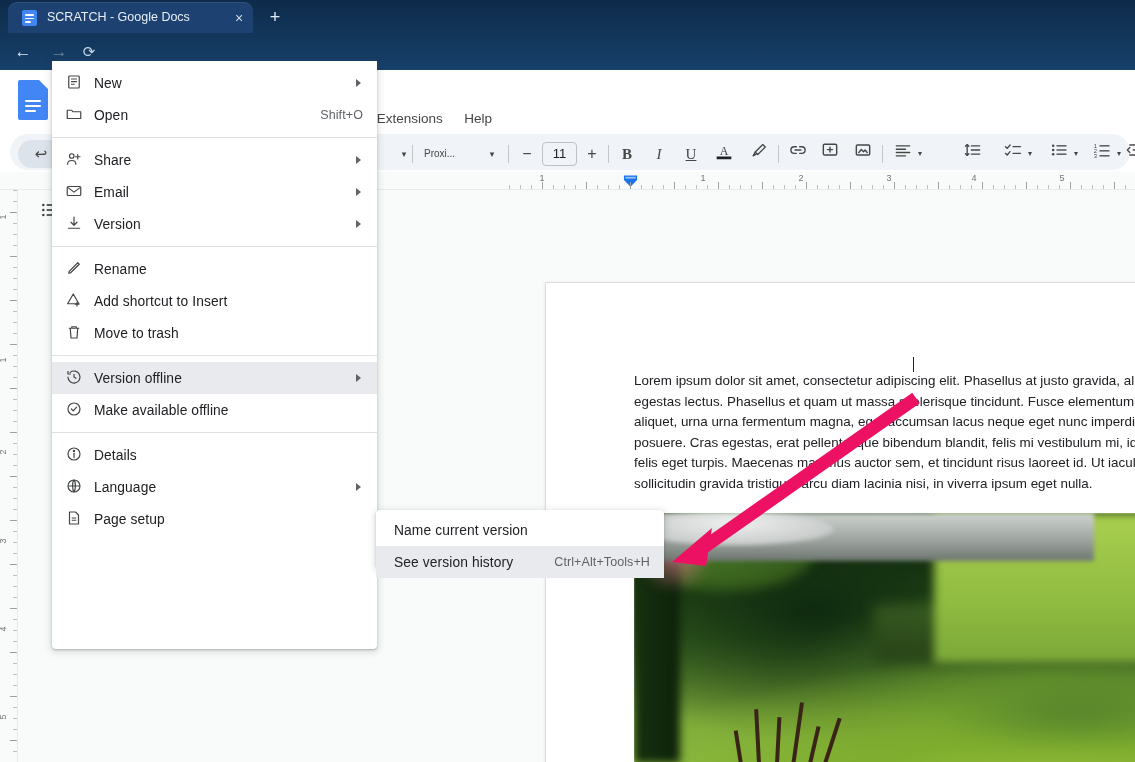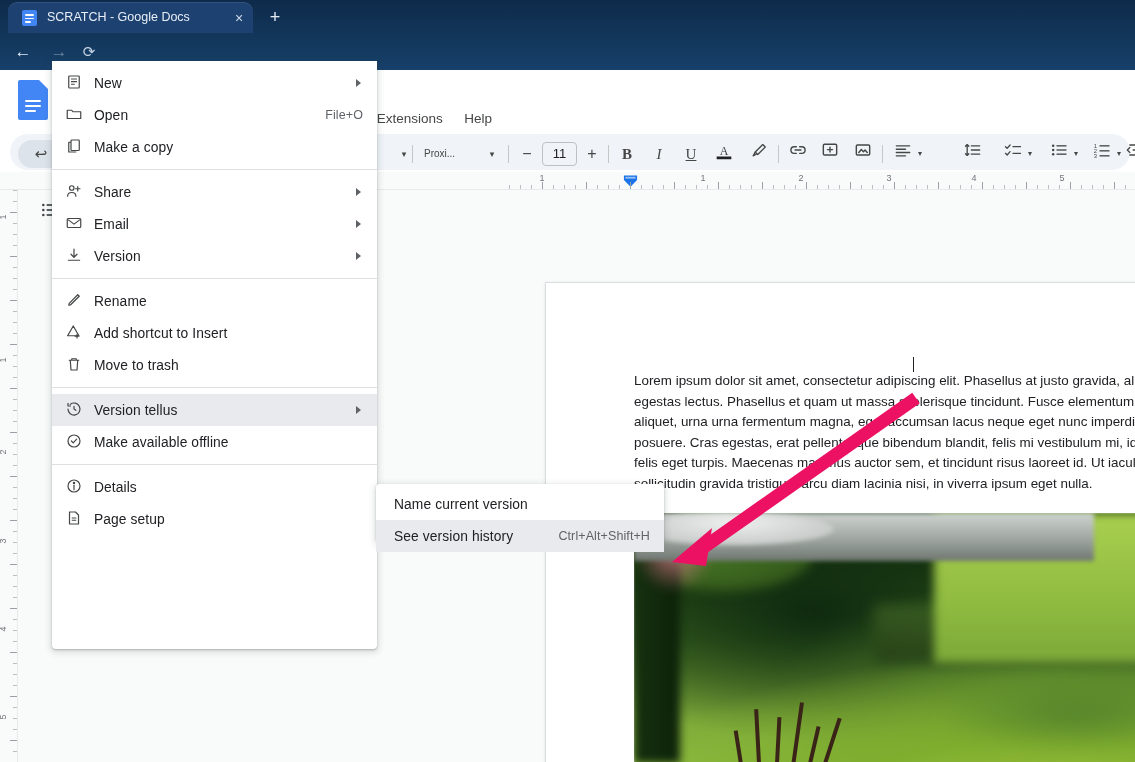--- a/index.html
+++ b/index.html
@@ -322,21 +322,21 @@
     position: absolute; left: 13px; top: 6px; width: 20px; height: 20px; color: #444746;
   }
   .marrow {
     position: absolute; right: 16px; width: 0; height: 0;
     border-left: 5px solid #5f6368; border-top: 4px solid transparent; border-bottom: 4px solid transparent;
   }
   .mdiv { height: 1px; background: #e0e0e0; margin: 6px 0; }
 
   
   #submenu {
-    position: absolute; left: 376px; top: 484px; width: 288px; height: 58px;
+    position: absolute; left: 376px; top: 510px; width: 288px; height: 58px;
     background: #ffffff; border-radius: 4px;
     box-shadow: 0 2px 6px 2px rgba(60,64,67,.15), 0 1px 2px rgba(60,64,67,.3);
     padding: 4px 0;
   }
   #submenu .mrow { padding-left: 18px; }
 
   
   #arrow-overlay {
     position: absolute; left: 0; top: 0; width: 1135px; height: 762px;
     pointer-events: none;
@@ -695,30 +695,21 @@
     <span class="mlabel">New</span>
     <span class="marrow"></span>
   </div>
   <div class="mrow">
     <span class="micon">
       <svg viewBox="0 0 24 24" width="18" height="18" fill="none" stroke="#444746" stroke-width="1.6">
         <path d="M3 7h6l1.5 2H21v9H3z" stroke-linejoin="round"></path>
       </svg>
     </span>
     <span class="mlabel">Open</span>
-    <span class="maccel">File+O</span>
-  </div>
-  <div class="mrow">
-    <span class="micon">
-      <svg viewBox="0 0 24 24" width="18" height="18" fill="none" stroke="#444746" stroke-width="1.6">
-        <rect x="8" y="4" width="11" height="14" rx="1"></rect>
-          <path d="M8 7H5v13h10" stroke-linejoin="round"></path>
-      </svg>
-    </span>
-    <span class="mlabel">Make a copy</span>
+    <span class="maccel">Shift+O</span>
   </div>
 
   <div class="mdiv"></div>
 
   <div class="mrow">
     <span class="micon">
       <svg viewBox="0 0 24 24" width="18" height="18" fill="none" stroke="#444746" stroke-width="1.6">
         <circle cx="9" cy="8" r="3"></circle>
           <path d="M3.5 19c0-3 2.5-5 5.5-5s5.5 2 5.5 5" stroke-linecap="round"></path>
         <path d="M17 6v6M14 9h6" stroke-linecap="round"></path>
@@ -778,21 +769,21 @@
   <div class="mdiv"></div>
 
   <div class="mrow hl">
     <span class="micon">
       <svg viewBox="0 0 24 24" width="18" height="18" fill="none" stroke="#444746" stroke-width="1.6">
         <path d="M4 12a8 8 0 1 0 3-6.2" stroke-linecap="round"></path>
           <path d="M4 4v4h4" stroke-linejoin="round"></path>
         <path d="M12 8.5V12l2.5 1.8" stroke-linecap="round"></path>
       </svg>
     </span>
-    <span class="mlabel">Version tellus</span>
+    <span class="mlabel">Version offline</span>
     <span class="marrow"></span>
   </div>
   <div class="mrow">
     <span class="micon">
       <svg viewBox="0 0 24 24" width="18" height="18" fill="none" stroke="#444746" stroke-width="1.6">
         <circle cx="12" cy="12" r="8"></circle>
           <path d="M8.5 12l2.5 2.5 4.5-5" stroke-linecap="round" stroke-linejoin="round"></path>
       </svg>
     </span>
     <span class="mlabel">Make available offline</span>
@@ -806,35 +797,45 @@
         <circle cx="12" cy="12" r="8"></circle>
           <path d="M12 11v6" stroke-linecap="round"></path>
           <circle cx="12" cy="8" r=".9" fill="#444746"></circle>
       </svg>
     </span>
     <span class="mlabel">Details</span>
   </div>
   <div class="mrow">
     <span class="micon">
       <svg viewBox="0 0 24 24" width="18" height="18" fill="none" stroke="#444746" stroke-width="1.6">
+        <circle cx="12" cy="12" r="8"></circle>
+          <path d="M4 12h16M12 4c2.5 2.5 2.5 13 0 16M12 4c-2.5 2.5-2.5 13 0 16"></path>
+      </svg>
+    </span>
+    <span class="mlabel">Language</span>
+    <span class="marrow"></span>
+  </div>
+  <div class="mrow">
+    <span class="micon">
+      <svg viewBox="0 0 24 24" width="18" height="18" fill="none" stroke="#444746" stroke-width="1.6">
         <path d="M6 4h8l4 4v12H6z" stroke-linejoin="round"></path>
           <path d="M9 12h6M9 15h6"></path>
       </svg>
     </span>
     <span class="mlabel">Page setup</span>
   </div>
 </div>
 
 <div id="submenu">
   <div class="mrow">
     <span class="mlabel">Name current version</span>
   </div>
   <div class="mrow hl">
     <span class="mlabel">See version history</span>
-    <span class="maccel" style="right:14px">Ctrl+Alt+Shift+H</span>
+    <span class="maccel" style="right:14px">Ctrl+Alt+Tools+H</span>
   </div>
 </div>
 
 <svg id="arrow-overlay" viewBox="0 0 1135 762">
   <g>
     <path d="M916 398 L700 550" stroke="#ED1164" stroke-width="13" stroke-linecap="butt"></path>
     <path d="M672 562 L712 528 L706 566 Z" fill="#ED1164"></path>
   </g>
 </svg>
 

